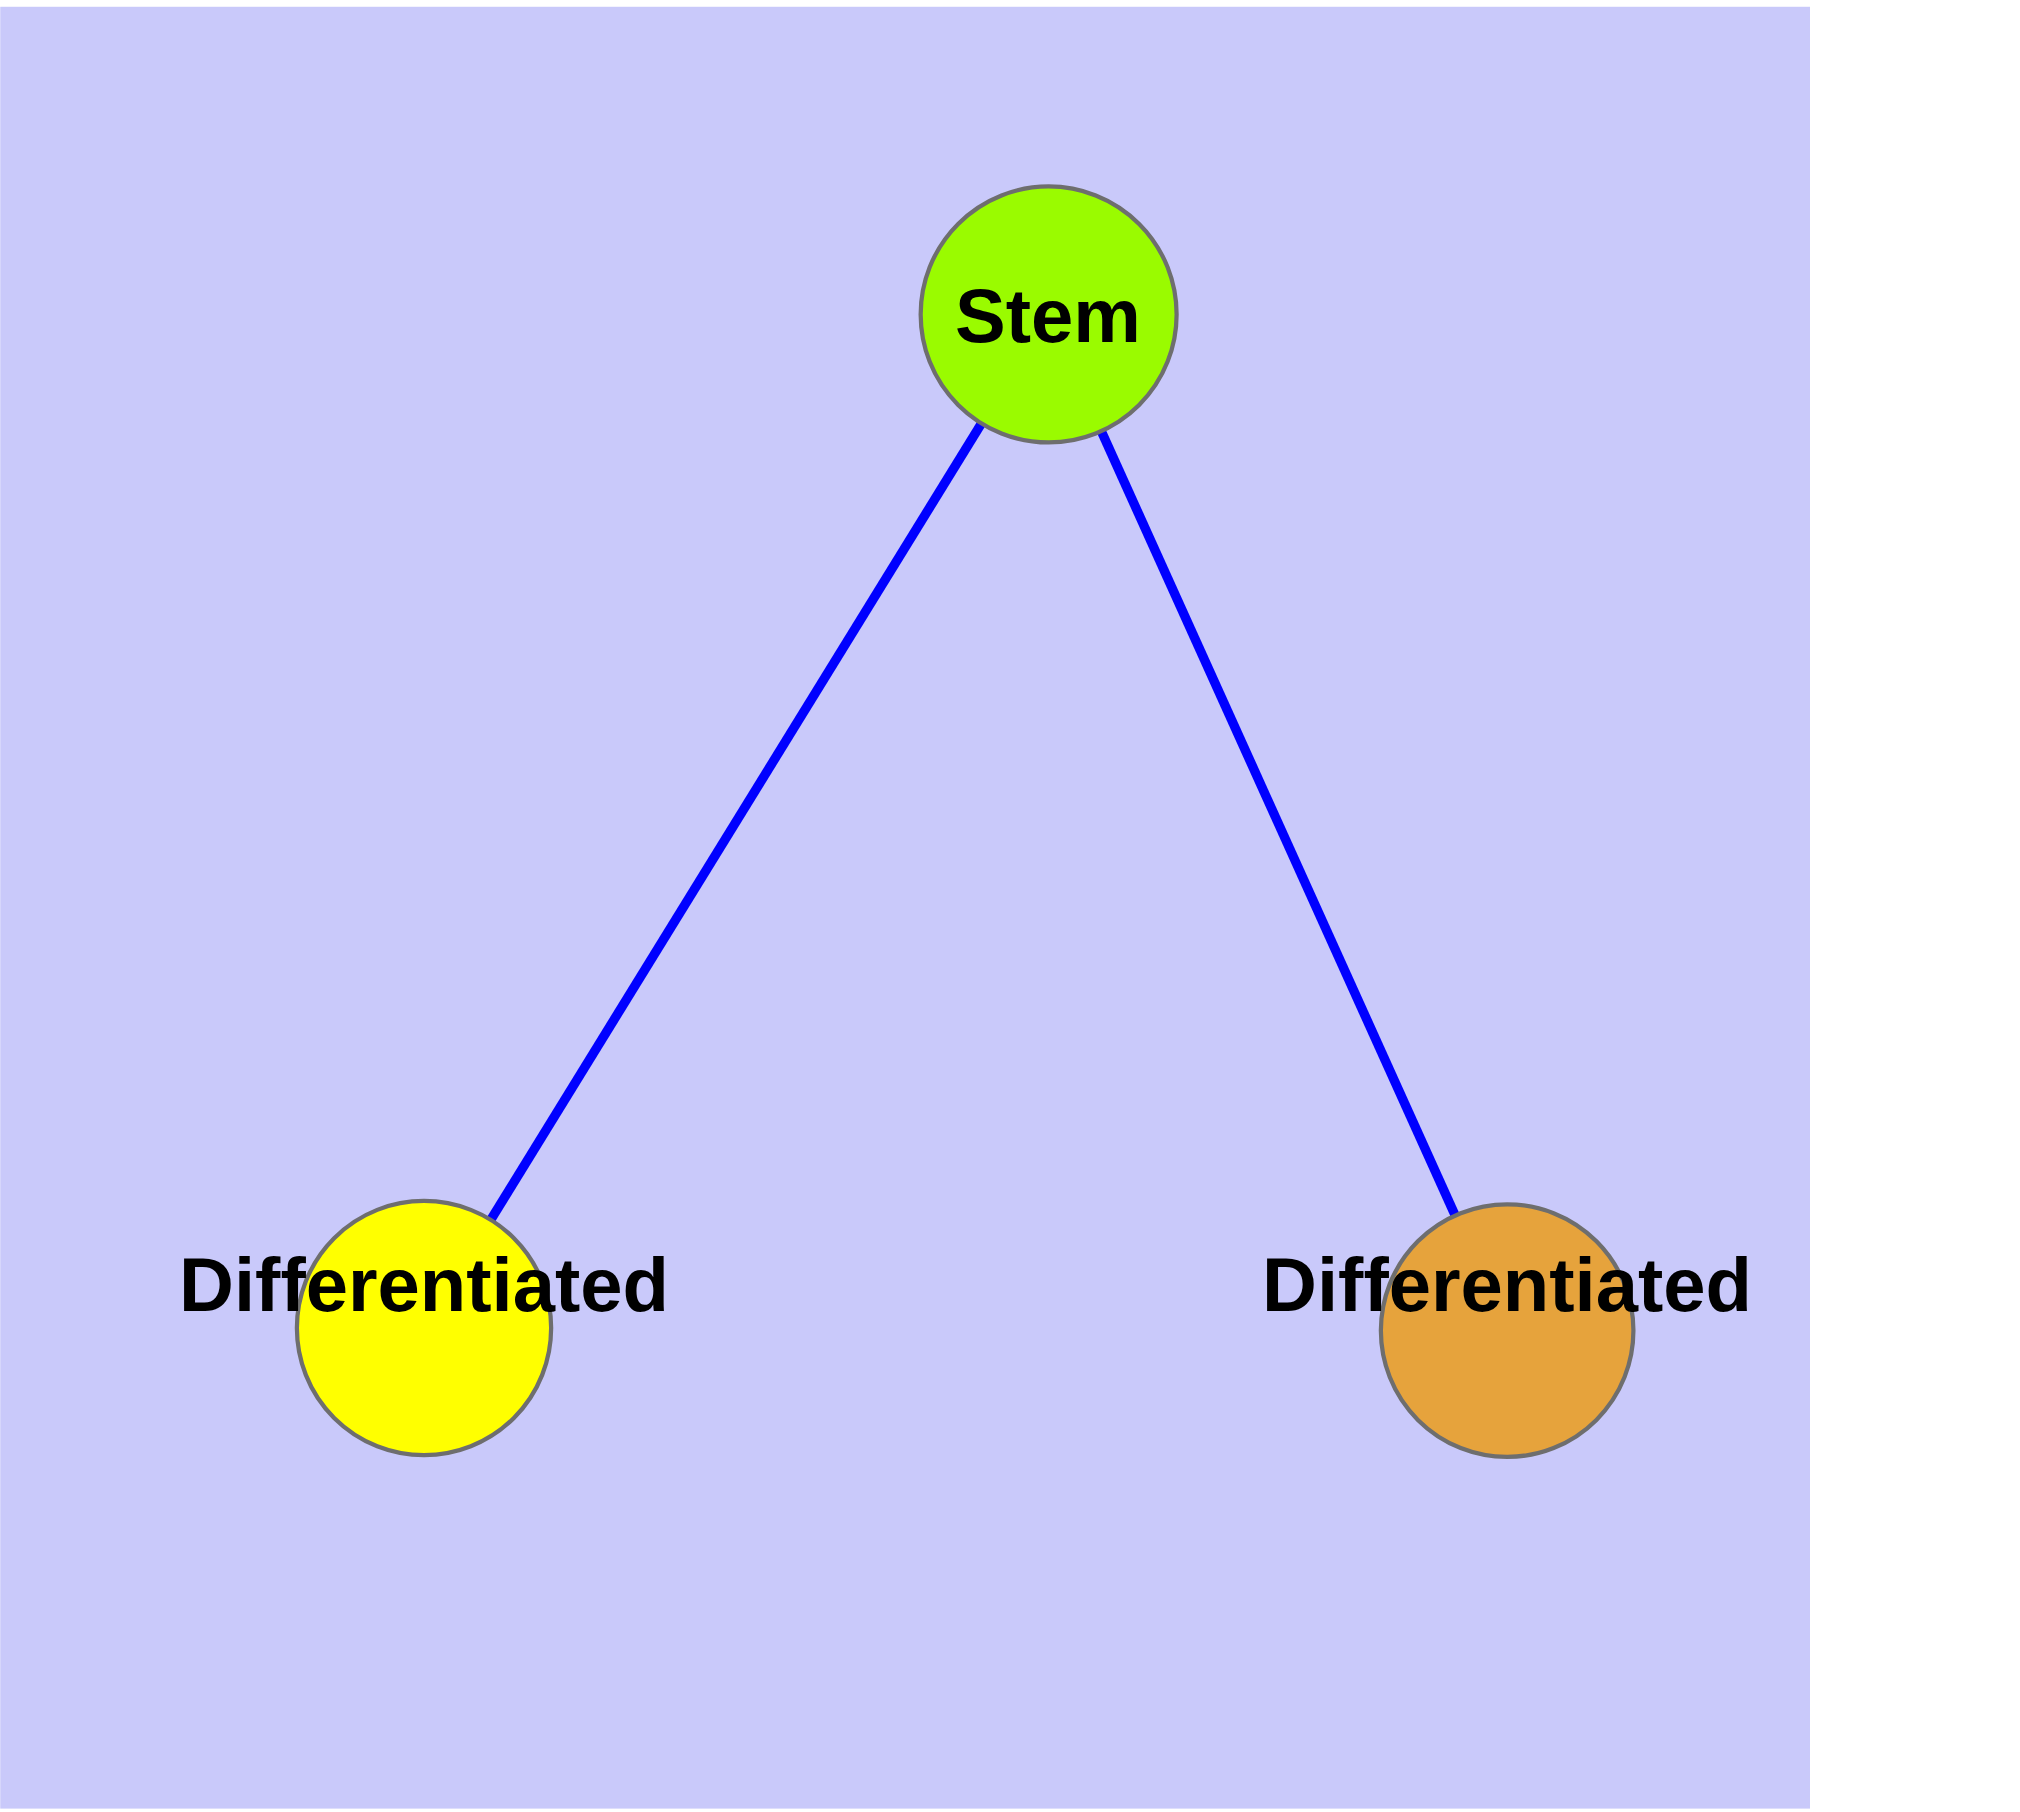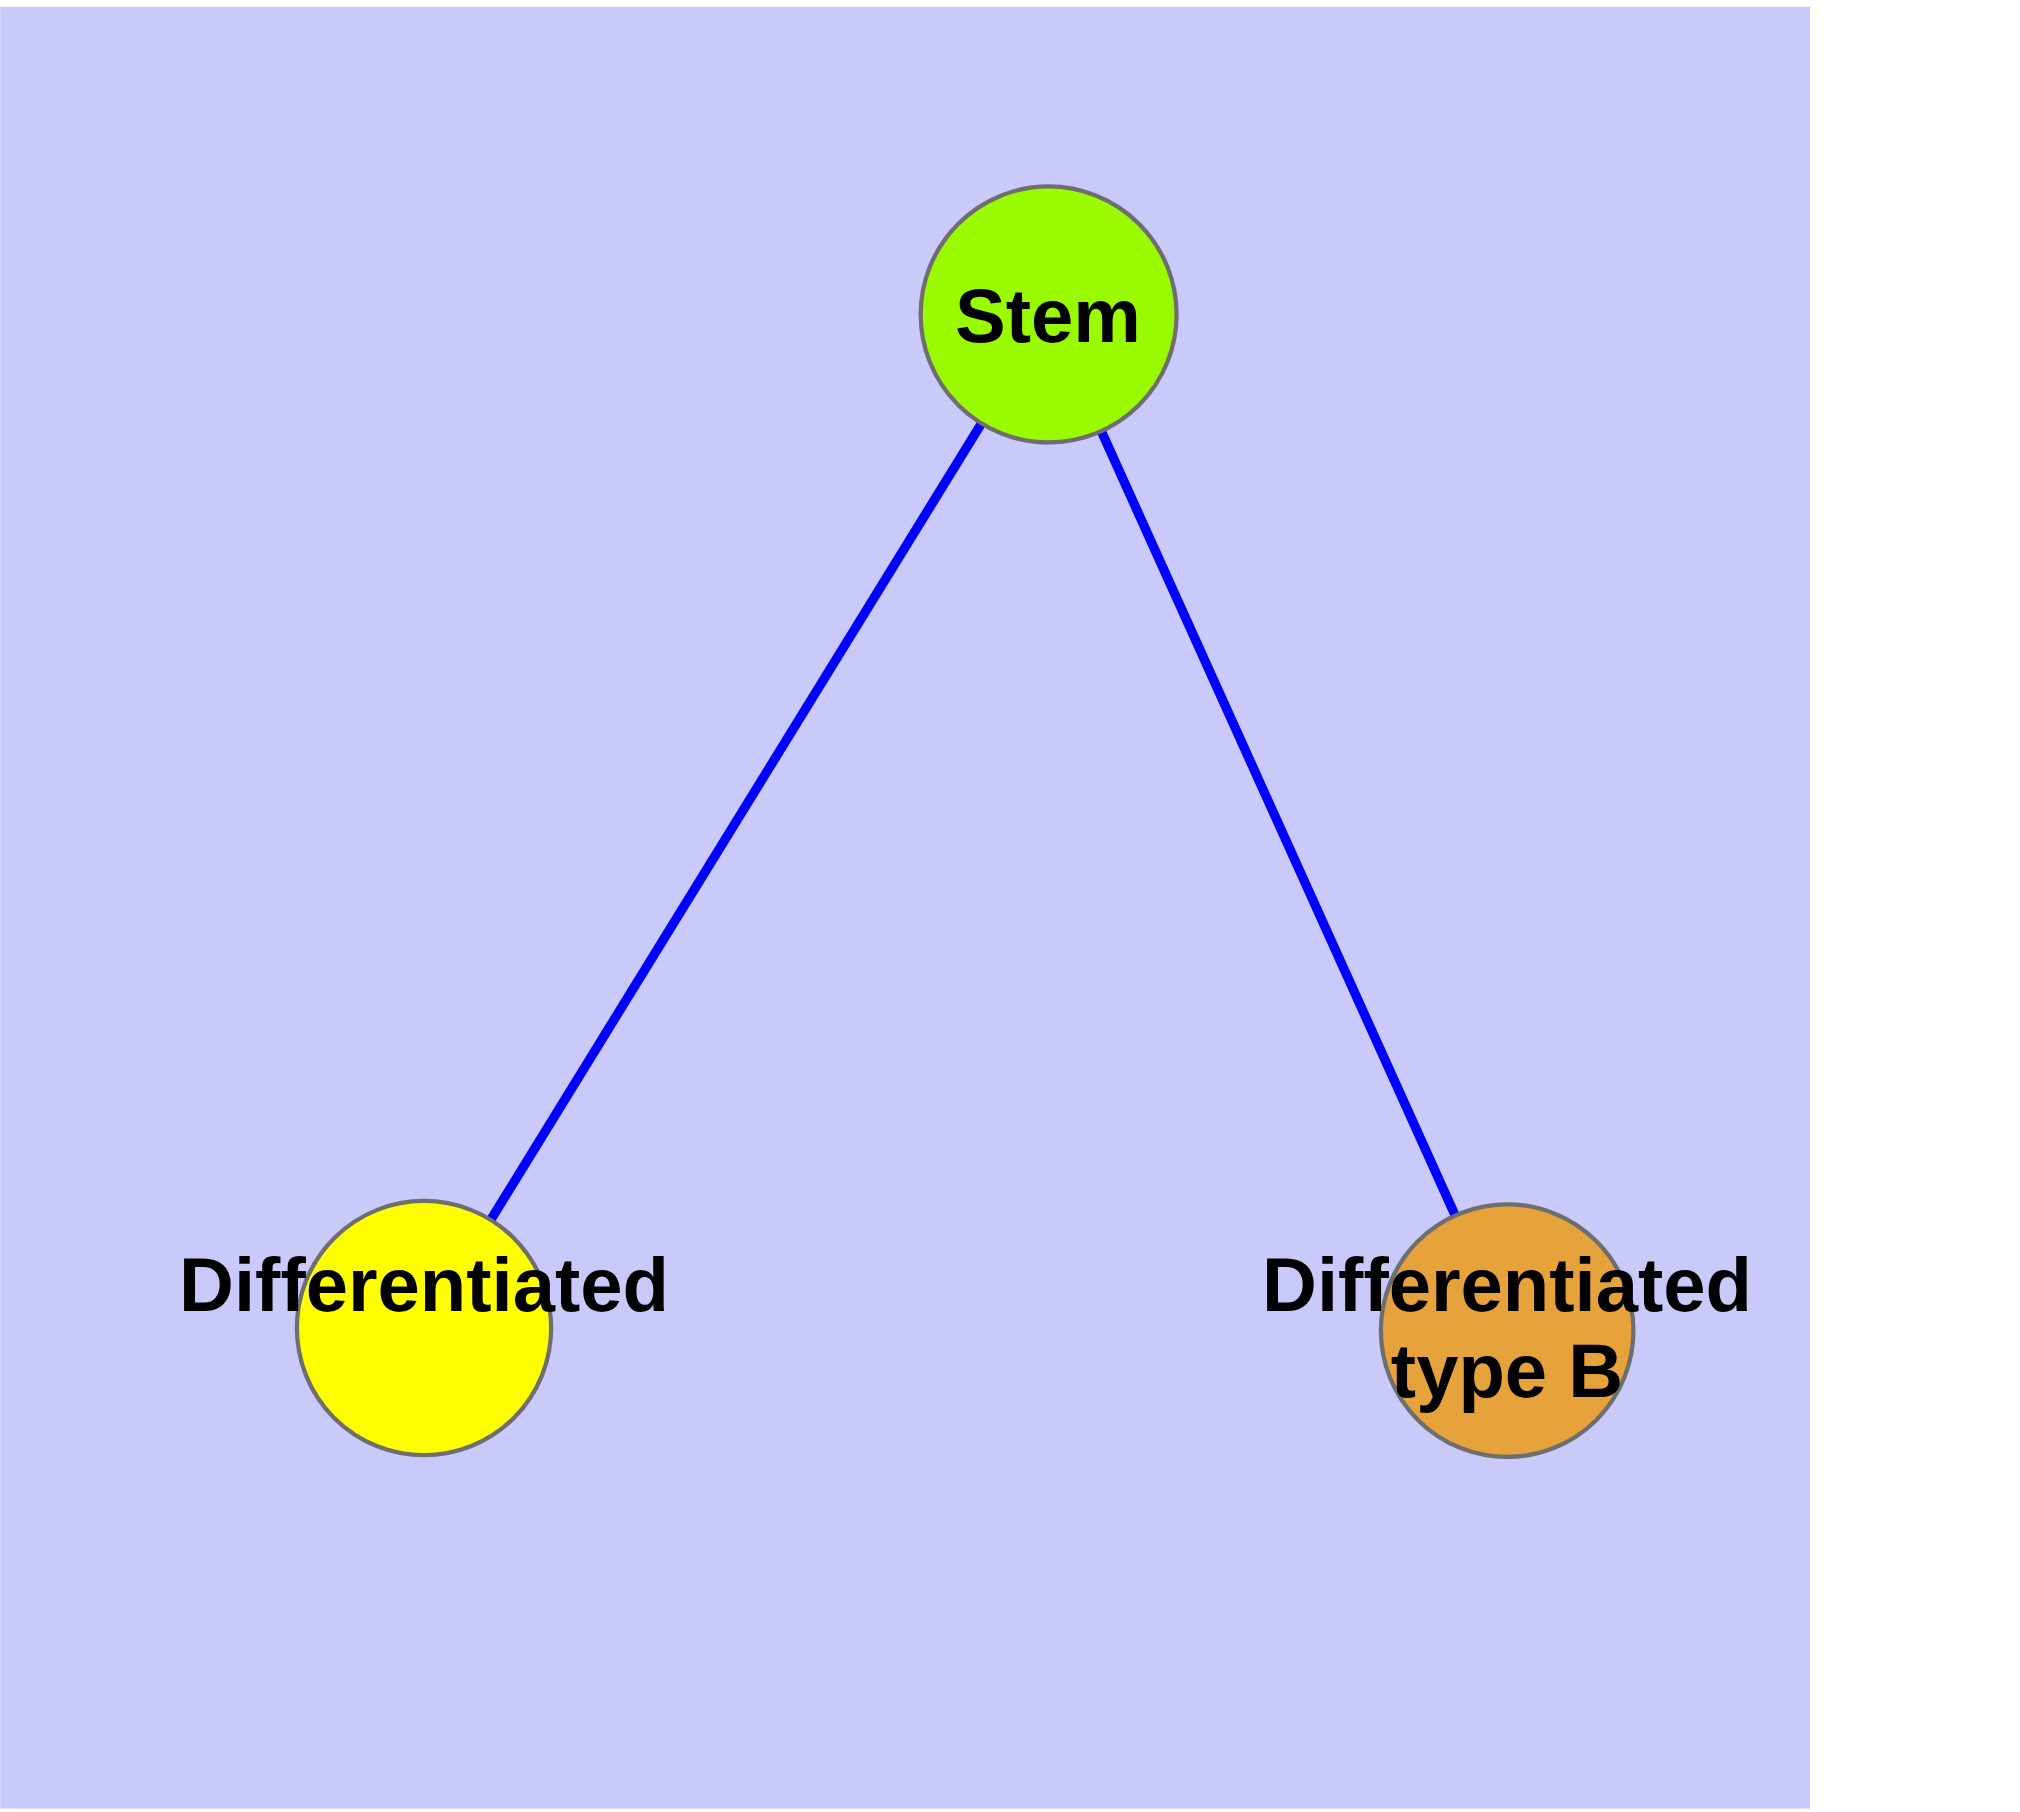--- a/index.html
+++ b/index.html
@@ -64,17 +64,16 @@
   </svg>
 
   <div class="node-label label-stem">Stem</div>
 
   <div class="node-label label-type-a">
     <span class="label-line">Differentiated</span>
   </div>
 
   <div class="node-label label-type-b">
     <span class="label-line">Differentiated</span>
-    <span class="label-line">type B</span>
   </div>
 
 </div>
 
 
 </body></html>

